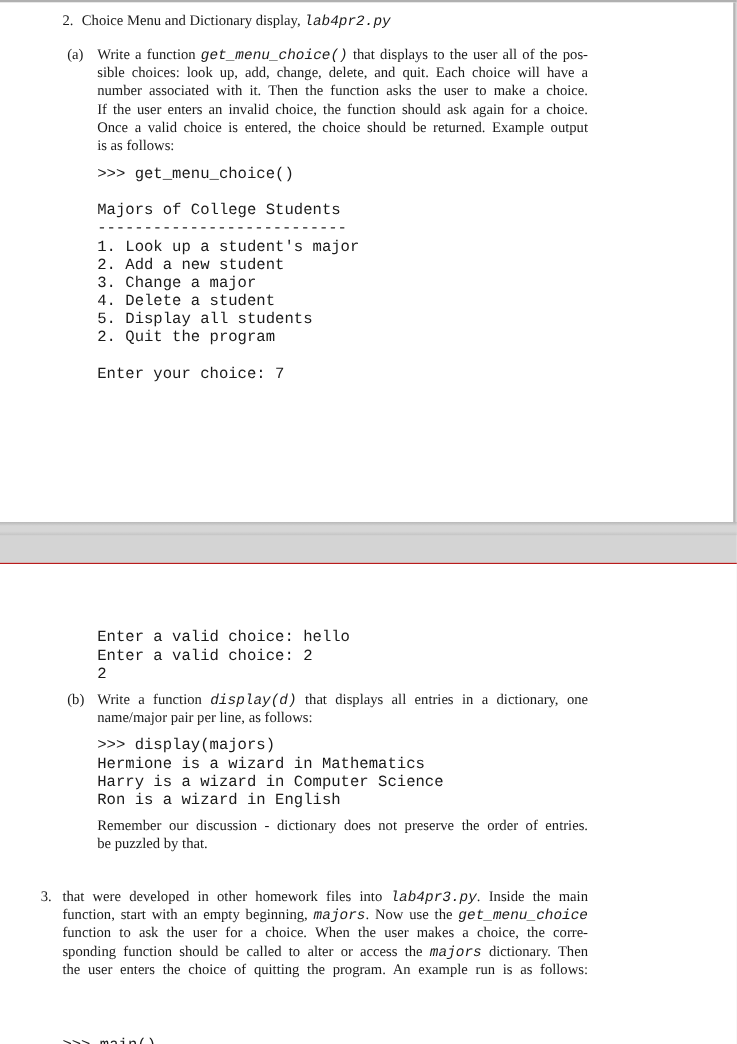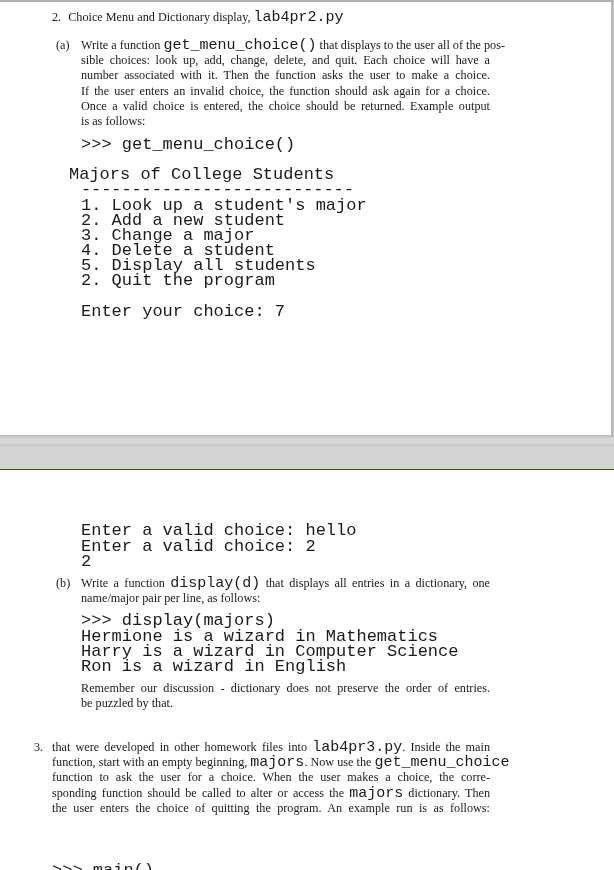--- a/index.html
+++ b/index.html
@@ -13,23 +13,23 @@
     position: absolute; left: 0; width: 611px; background: #ffffff;
     border-right: 2px solid #b5b5b5;
   }
   #page1 { top: 2px; height: 433px; box-shadow: 0 1px 1px #b0b0b0; }
   #page2 { top: 469px; height: 424px; border-top: 1px solid #b91c1c; padding-left: 28px; }
   .topbar { position: absolute; left: 0; top: 0; width: 614px; height: 2px; background: #b0b0b0; }
   .sep { position: absolute; left: 0; top: 435px; width: 614px; height: 11px;
          background: linear-gradient(#b8b8b8, #d6d6d6 30%, #d6d6d6 70%, #c4c4c4); }
 
   .txt { position: absolute; font-size: 12.2px; line-height: 15.2px; white-space: nowrap; }
-  .mono { font-family: "Liberation Mono", "DejaVu Sans Mono", monospace; font-size: 15px; }
+  .mono { font-family: "Liberation Mono", "DejaVu Sans Mono", monospace; font-size: 12px; font-style: italic; }
   .code { position: absolute; font-family: "Liberation Mono", "DejaVu Sans Mono", monospace;
-          font-size: 17px; line-height: 15.2px; white-space: pre; }
+          font-size: 13px; line-height: 15.2px; white-space: pre; }
   .para { position: absolute; font-size: 12.2px; line-height: 15.2px; text-align: justify; }
   .para .ln { display: block; text-align: justify; text-align-last: justify; white-space: nowrap; height: 15.2px; }
   .para .ln.last { text-align-last: left; }
 </style>
 </head>
 <body>
 
 <div class="topbar"></div>
 
 <div class="page" id="page1">
@@ -44,21 +44,21 @@
   <div class="para" style="left:81px; top:36px; width:409px;">
     <span class="ln"><span>Write a function </span><span class="mono">get_menu_choice()</span><span> that displays to the user all of the pos-</span></span>
     <span class="ln">sible choices: look up, add, change, delete, and quit. Each choice will have a</span>
     <span class="ln">number associated with it.  Then the function asks the user to make a choice.</span>
     <span class="ln">If the user enters an invalid choice, the function should ask again for a choice.</span>
     <span class="ln">Once a valid choice is entered, the choice should be returned.  Example output</span>
     <span class="ln last">is as follows:</span>
   </div>
 
   <div class="code" style="left:81px; top:135px;">&gt;&gt;&gt; get_menu_choice()</div>
-  <div class="code" style="left:69px; top:165px;">Majors of College Students</div>
+  <div class="code" style="left:81px; top:165px;">Majors of College Students</div>
   <div class="code" style="left:81px; top:180px; letter-spacing:-0.1px;">---------------------------</div>
   <div class="code" style="left:81px; top:196px;text-align:center;">1. Look up a student's major</div>
   <div class="code" style="left:81px; top:211px;">2. Add a new student</div>
   <div class="code" style="left:81px; top:226px;">3. Change a major</div>
   <div class="code" style="left:81px; top:241px;">4. Delete a student</div>
   <div class="code" style="left:81px; top:256px;">5. Display all students</div>
   <div class="code" style="left:81px; top:271px;">2. Quit the program</div>
   <div class="code" style="left:81px; top:302px;">Enter your choice: 7</div>
 </div>
 

